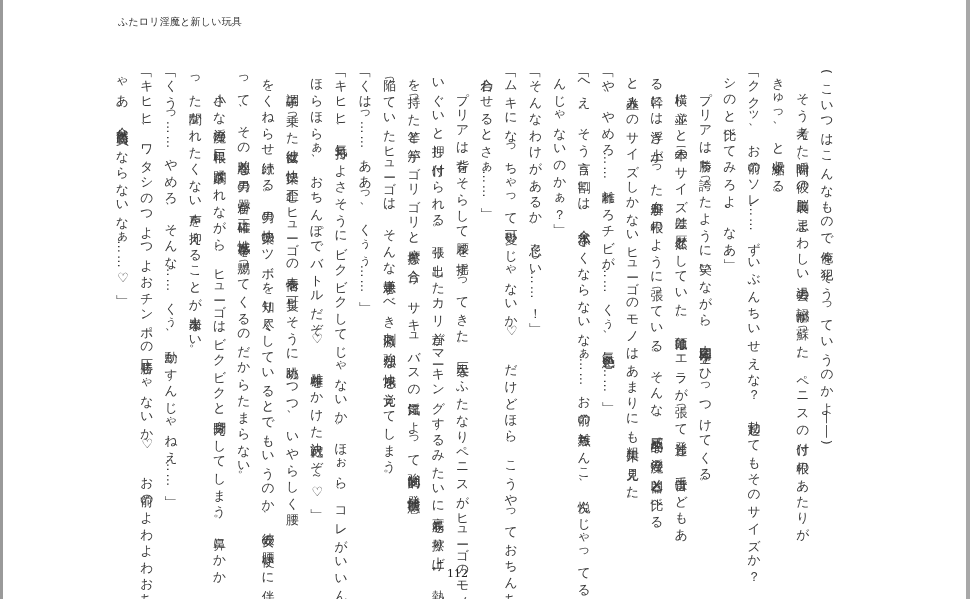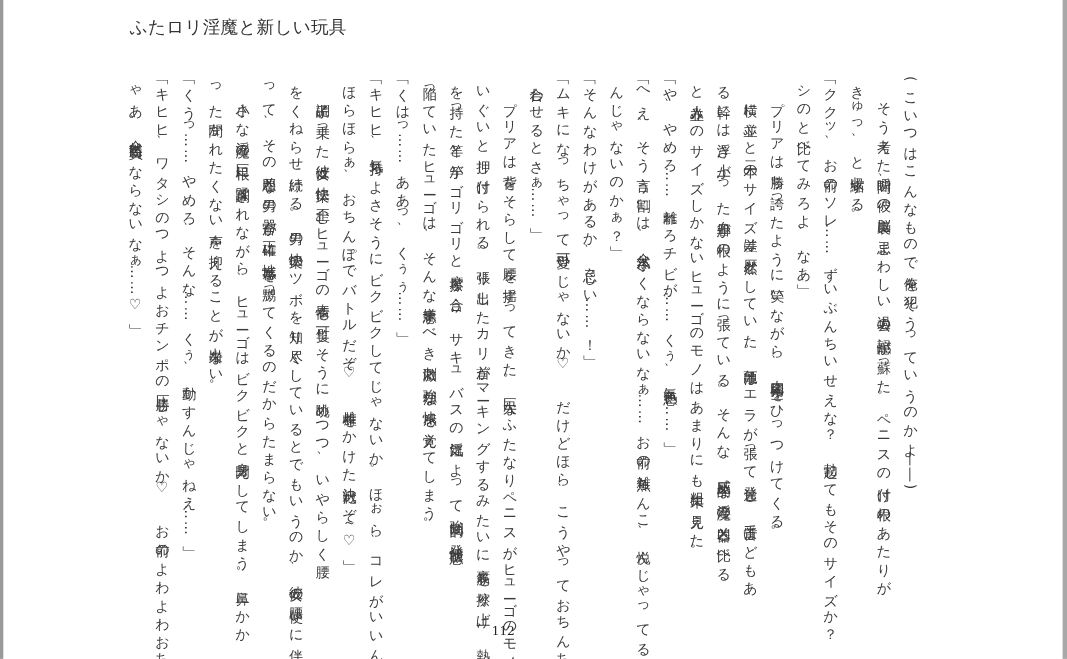--- a/index.html
+++ b/index.html
@@ -12,21 +12,21 @@
     position: absolute; left: 0; top: 0; width: 3px; height: 599px;
     background: #9a9a9a;
   }
   .edge-right {
     position: absolute; left: 966px; top: 0; width: 4px; height: 599px;
     background: #a8a8a8;
   }
   .running-header {
     position: absolute; left: 118px; top: 15px;
     font-family: "DejaVu Sans", sans-serif;
-    font-size: 16px; color: #333; letter-spacing: 0.2px;
+    font-size: 10px; color: #333; letter-spacing: 0.2px;
   }
   .body-text {
     position: absolute;
     top: 69px; right: 131px;
     height: 488px;
     writing-mode: vertical-rl;
     -webkit-writing-mode: vertical-rl;
     font-family: "DejaVu Sans", sans-serif;
     font-size: 12.8px;
     line-height: 24.3px;

